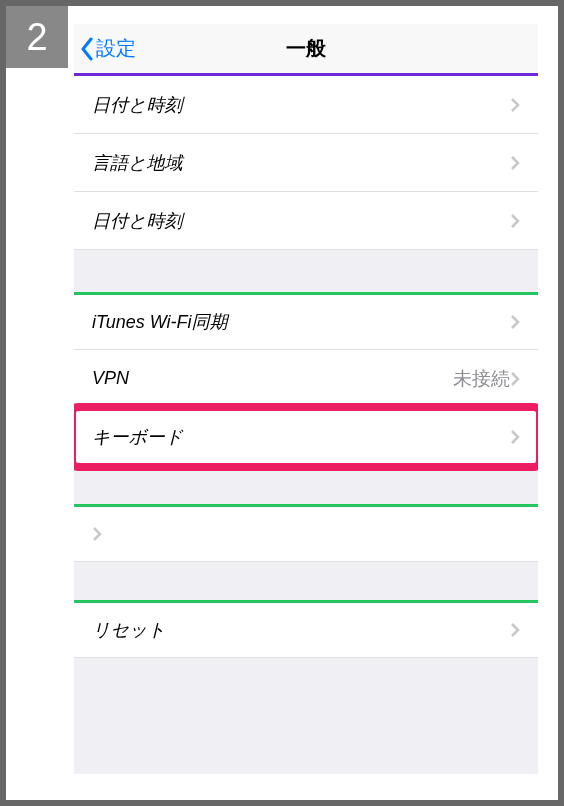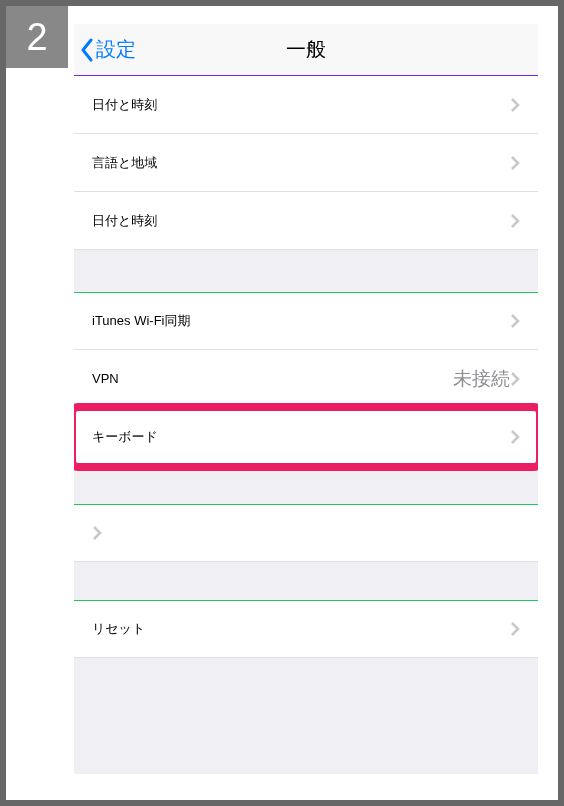--- a/index.html
+++ b/index.html
@@ -37,21 +37,21 @@
       top: 18px;
       left: 68px;
       right: 20px;
       bottom: 26px;
       background: #efeff4;
       overflow: hidden;
     }
     .nav-bar {
       height: 52px;
       background: #f8f8f8;
-      border-bottom: 1px solid #6d28d9;
+      border-bottom: 3px solid #6d28d9;
       position: relative;
       display: flex;
       align-items: center;
       justify-content: center;
     }
     .back-btn {
       position: absolute;
       left: 6px;
       top: 0;
       bottom: 0;
@@ -61,47 +61,48 @@
       font-size: 20px;
       cursor: pointer;
     }
     .back-chevron {
       width: 14px;
       height: 24px;
       margin-right: 2px;
     }
     .nav-title {
       font-size: 20px;
-      font-weight: 400;
+      font-weight: 700;
       color: #000;
     }
     .section-gap {
       height: 42px;
     }
     .small-gap {
       height: 38px;
     }
     .row {
       height: 58px;
       background: #fff;
       display: flex;
       align-items: center;
       padding: 0 18px;
       border-bottom: 1px solid #e0e0e2;
       position: relative;
       cursor: pointer;
     }
     .row.first-in-group {
-      border-top: 1px solid #22c55e;
+      border-top: 3px solid #22c55e;
       gap: 48px;
     }
     .row-label {
-      font-size: 13px;
+      font-size: 18px;
       color: #000;
       flex: 1;
+      font-style: italic;
     }
     .row-value {
       font-size: 19px;
       color: #8e8e93;
       margin-right: 0;
     }
     .chevron {
       width: 10px;
       height: 16px;
       flex-shrink: 0;

